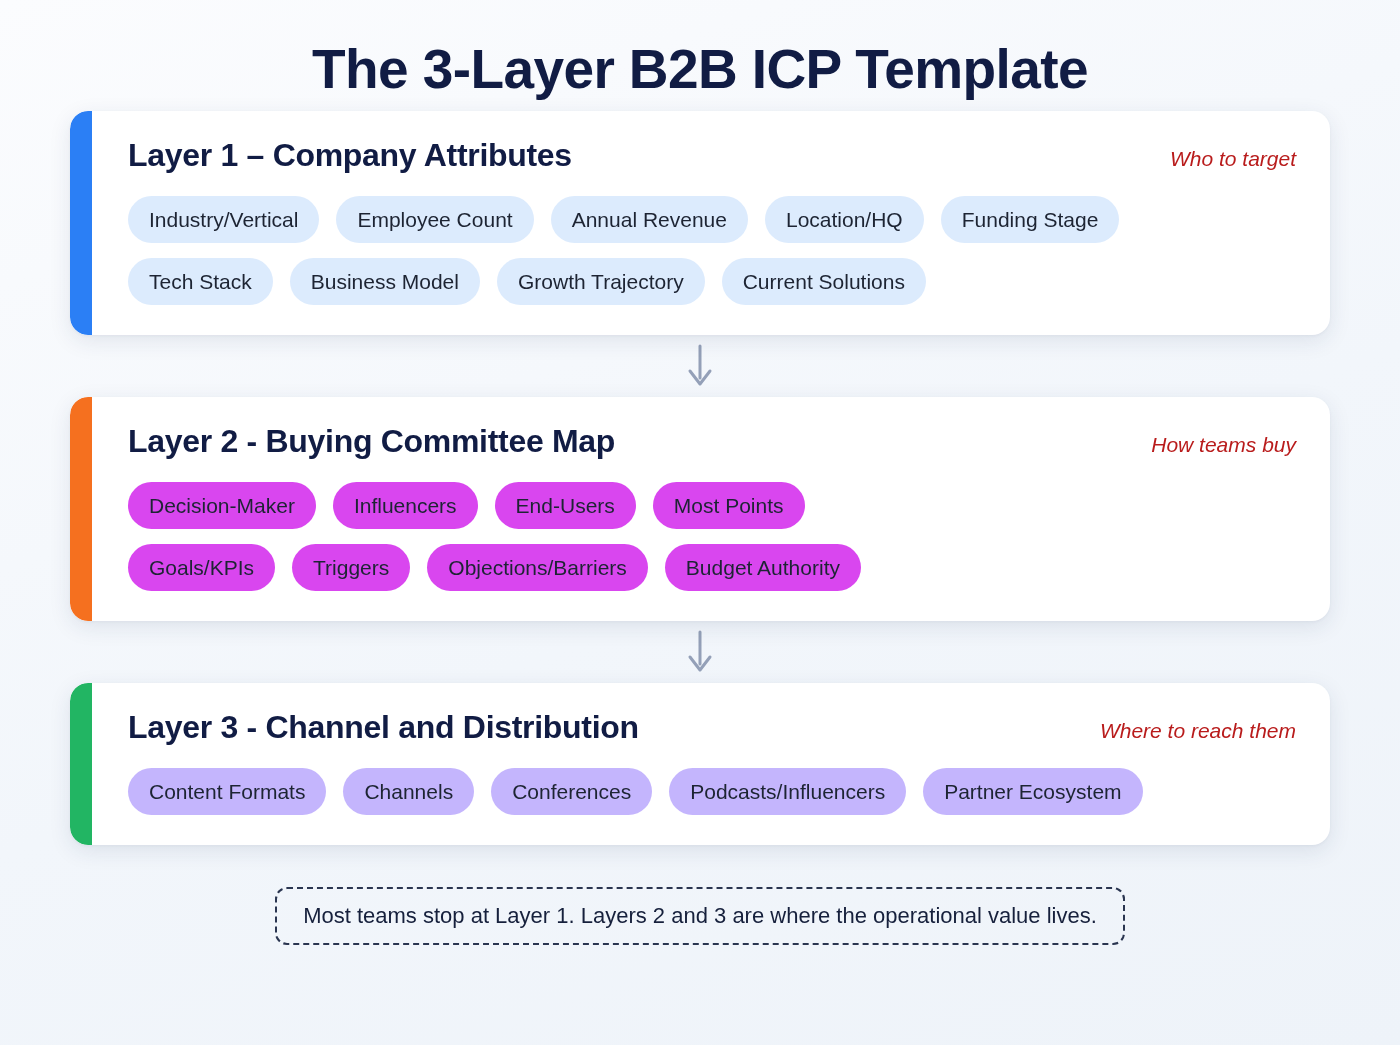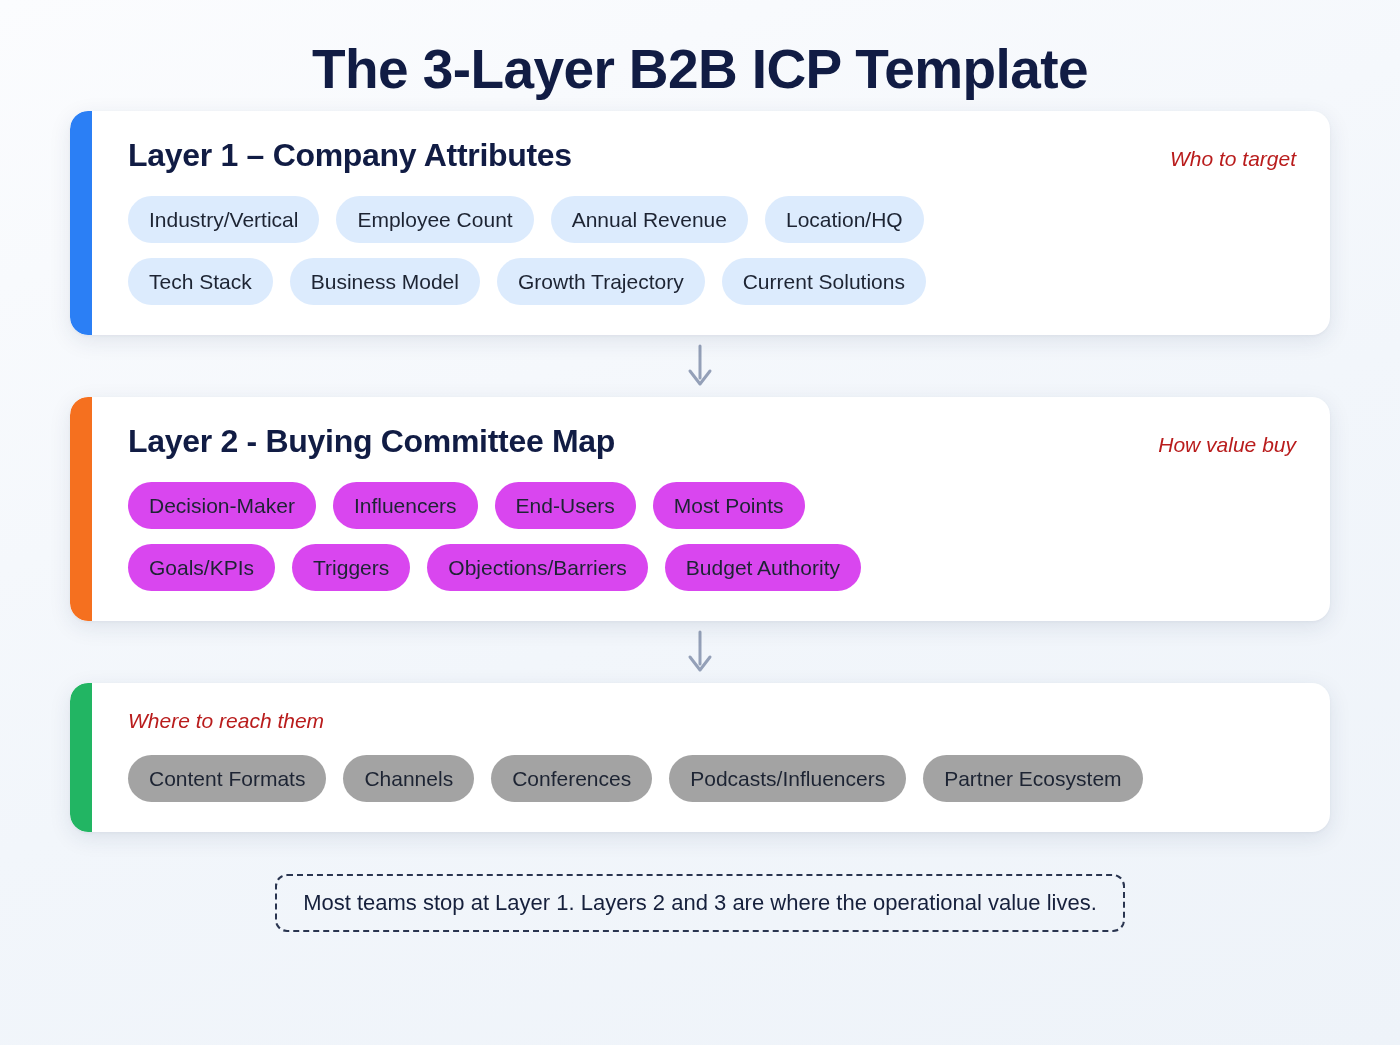--- a/index.html
+++ b/index.html
@@ -98,21 +98,21 @@
     border-radius: 24px;
     font-size: 21px;
     color: #1d2433;
     white-space: nowrap;
     line-height: 1;
   }
 
   
   .theme-blue   .chip { background: #dcebfd; }
   .theme-orange .chip { background: #d946ef; }
-  .theme-green  .chip { background: #a3a3a3; }
+  .theme-green  .chip { background: #c4b5fd; }
 
   
   .arrow-connector {
     display: flex;
     justify-content: center;
     align-items: center;
     height: 62px;
   }
   .arrow-connector svg { display: block; }
 
@@ -145,20 +145,21 @@
     <div class="card-head">
       <div class="layer-heading">Layer 1 – Company Attributes</div>
       <div class="layer-caption">Who to target</div>
     </div>
     <div class="chip-rows">
       <div class="chip-row">
         <span class="chip">Industry/Vertical</span>
         <span class="chip">Employee Count</span>
         <span class="chip">Annual Revenue</span>
         <span class="chip">Location/HQ</span>
+        <span class="chip">Funding Stage</span>
       </div>
       <div class="chip-row">
         <span class="chip">Tech Stack</span>
         <span class="chip">Business Model</span>
         <span class="chip">Growth Trajectory</span>
         <span class="chip">Current Solutions</span>
       </div>
     </div>
   </div>
 
@@ -166,21 +167,21 @@
     <svg width="26" height="44" viewBox="0 0 26 44">
       <line x1="13" y1="2" x2="13" y2="34" stroke="#94a0b8" stroke-width="3" stroke-linecap="round"></line>
       <polyline points="3,27 13,40 23,27" fill="none" stroke="#94a0b8" stroke-width="3" stroke-linecap="round" stroke-linejoin="round"></polyline>
     </svg>
   </div>
 
   <div class="layer-card theme-orange">
     <div class="accent-bar" style="background: rgb(245, 112, 31);"></div>
     <div class="card-head">
       <div class="layer-heading">Layer 2 - Buying Committee Map</div>
-      <div class="layer-caption">How value buy</div>
+      <div class="layer-caption">How teams buy</div>
     </div>
     <div class="chip-rows">
       <div class="chip-row">
         <span class="chip">Decision-Maker</span>
         <span class="chip">Influencers</span>
         <span class="chip">End-Users</span>
         <span class="chip">Most Points</span>
       </div>
       <div class="chip-row">
         <span class="chip">Goals/KPIs</span>
@@ -194,20 +195,21 @@
   <div class="arrow-connector">
     <svg width="26" height="44" viewBox="0 0 26 44">
       <line x1="13" y1="2" x2="13" y2="34" stroke="#94a0b8" stroke-width="3" stroke-linecap="round"></line>
       <polyline points="3,27 13,40 23,27" fill="none" stroke="#94a0b8" stroke-width="3" stroke-linecap="round" stroke-linejoin="round"></polyline>
     </svg>
   </div>
 
   <div class="layer-card theme-green">
     <div class="accent-bar" style="background: rgb(34, 181, 99);"></div>
     <div class="card-head">
+      <div class="layer-heading">Layer 3 - Channel and Distribution</div>
       <div class="layer-caption">Where to reach them</div>
     </div>
     <div class="chip-rows">
       <div class="chip-row">
         <span class="chip">Content Formats</span>
         <span class="chip">Channels</span>
         <span class="chip">Conferences</span>
         <span class="chip">Podcasts/Influencers</span>
         <span class="chip">Partner Ecosystem</span>
       </div>

